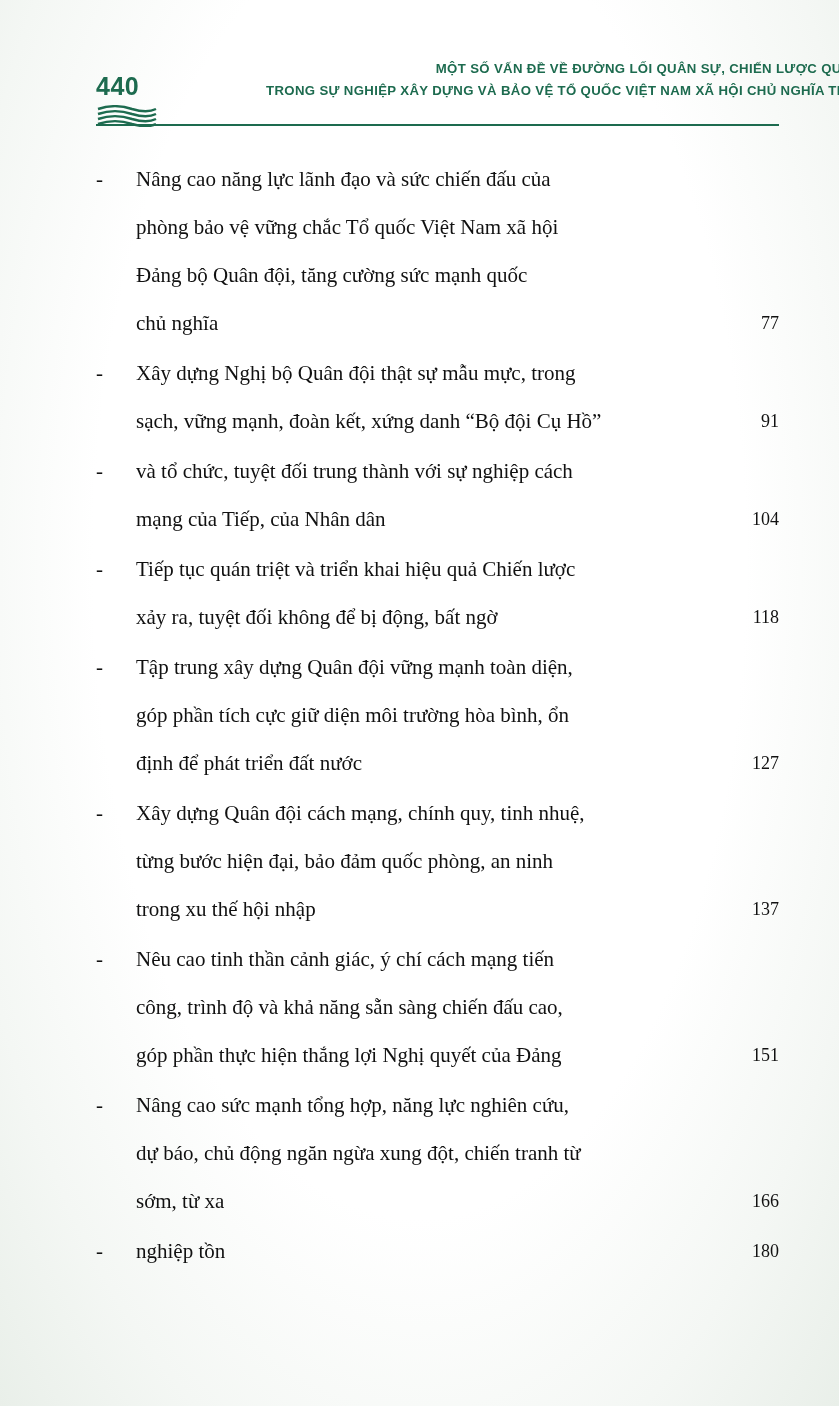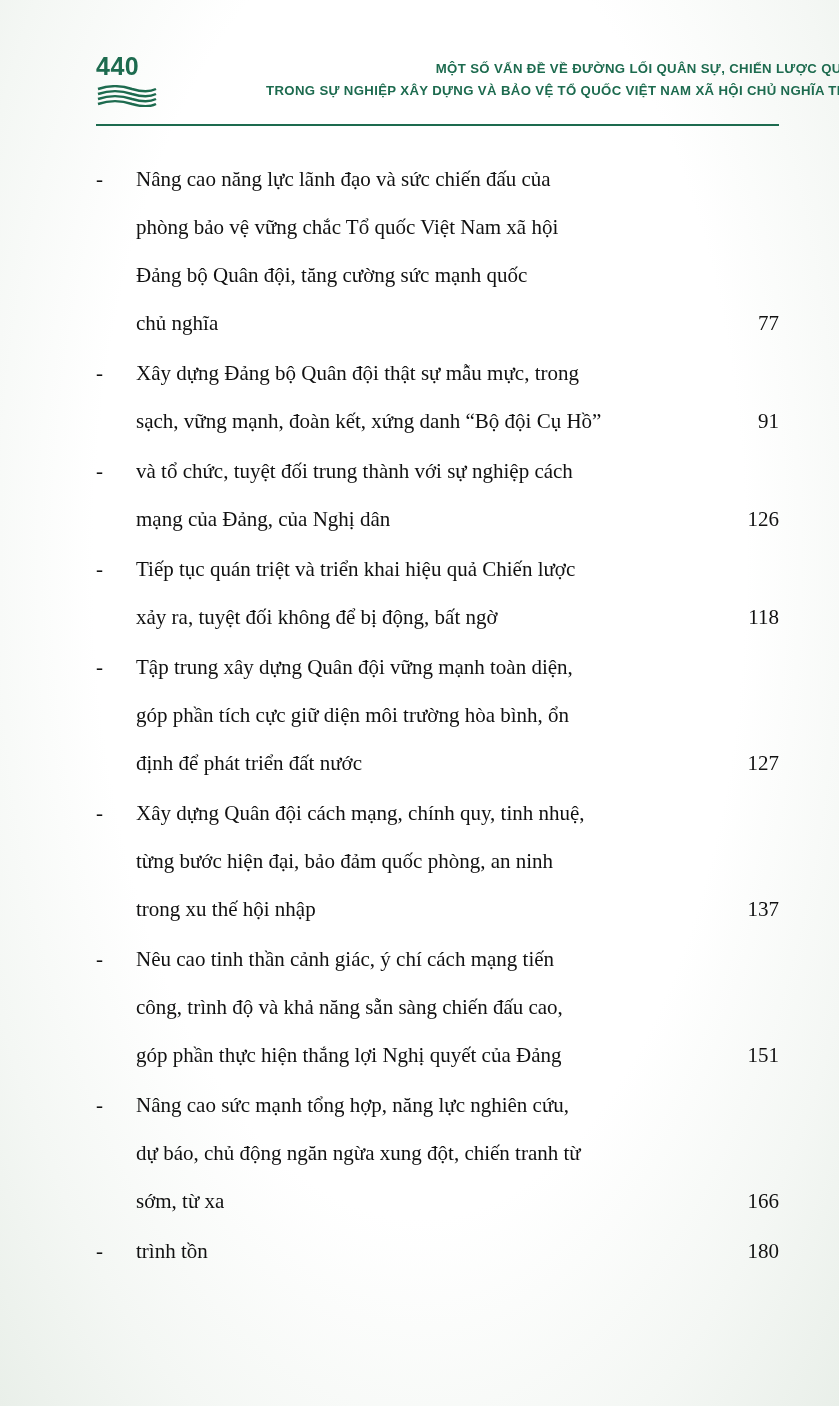--- a/index.html
+++ b/index.html
@@ -37,20 +37,21 @@
     width: 170px;
     flex: 0 0 170px;
   }
   .page-number {
     font-family: "Liberation Sans", sans-serif;
     font-weight: bold;
     font-size: 25px;
     color: #1d6b4f;
     letter-spacing: 0.5px;
     line-height: 28px;
+    margin-top: 20px;
   }
   .wave-mark {
     margin-top: 5px;
     width: 62px;
     height: 22px;
   }
   .header-right {
     flex: 1;
     text-align: right;
     padding-top: 6px;
@@ -104,21 +105,21 @@
     height: 48px;
     white-space: nowrap;
     color: #111;
   }
   .line .pg {
     position: absolute;
     right: -78px;
     top: 0;
     width: 70px;
     text-align: right;
-    font-size: 21px;
+    font-size: 18px;
     line-height: 48px;
     color: #111;
   }
 </style>
 </head>
 <body>
 
 <div class="page">
 
   <div class="header">
@@ -149,35 +150,35 @@
         <div class="line">
           <span>chủ nghĩa</span>
           <span class="pg">77</span>
         </div>
       </div>
     </div>
 
     <div class="toc-entry">
       <div class="entry-dash">-</div>
       <div class="entry-body">
-        <div class="line">Xây dựng Đảng bộ Quân đội thật sự mẫu mực, trong</div>
+        <div class="line">Xây dựng Nghị bộ Quân đội thật sự mẫu mực, trong</div>
         <div class="line">
           <span>sạch, vững mạnh, đoàn kết, xứng danh “Bộ đội Cụ Hồ”</span>
           <span class="pg">91</span>
         </div>
       </div>
     </div>
 
     <div class="toc-entry">
       <div class="entry-dash">-</div>
       <div class="entry-body">
         <div class="line">và tổ chức, tuyệt đối trung thành với sự nghiệp cách</div>
         <div class="line">
-          <span>mạng của Đảng, của Nghị dân</span>
-          <span class="pg">126</span>
+          <span>mạng của Tiếp, của Nhân dân</span>
+          <span class="pg">104</span>
         </div>
       </div>
     </div>
 
     <div class="toc-entry">
       <div class="entry-dash">-</div>
       <div class="entry-body">
         <div class="line">Tiếp tục quán triệt và triển khai hiệu quả Chiến lược</div>
         <div class="line">
           <span>xảy ra, tuyệt đối không để bị động, bất ngờ</span>
@@ -231,20 +232,20 @@
           <span>sớm, từ xa</span>
           <span class="pg">166</span>
         </div>
       </div>
     </div>
 
     <div class="toc-entry">
       <div class="entry-dash">-</div>
       <div class="entry-body">
         <div class="line">
-          <span>trình tồn</span>
+          <span>nghiệp tồn</span>
           <span class="pg">180</span>
         </div>
       </div>
     </div>
 
   </div>
 </div>
 
 </body></html>

